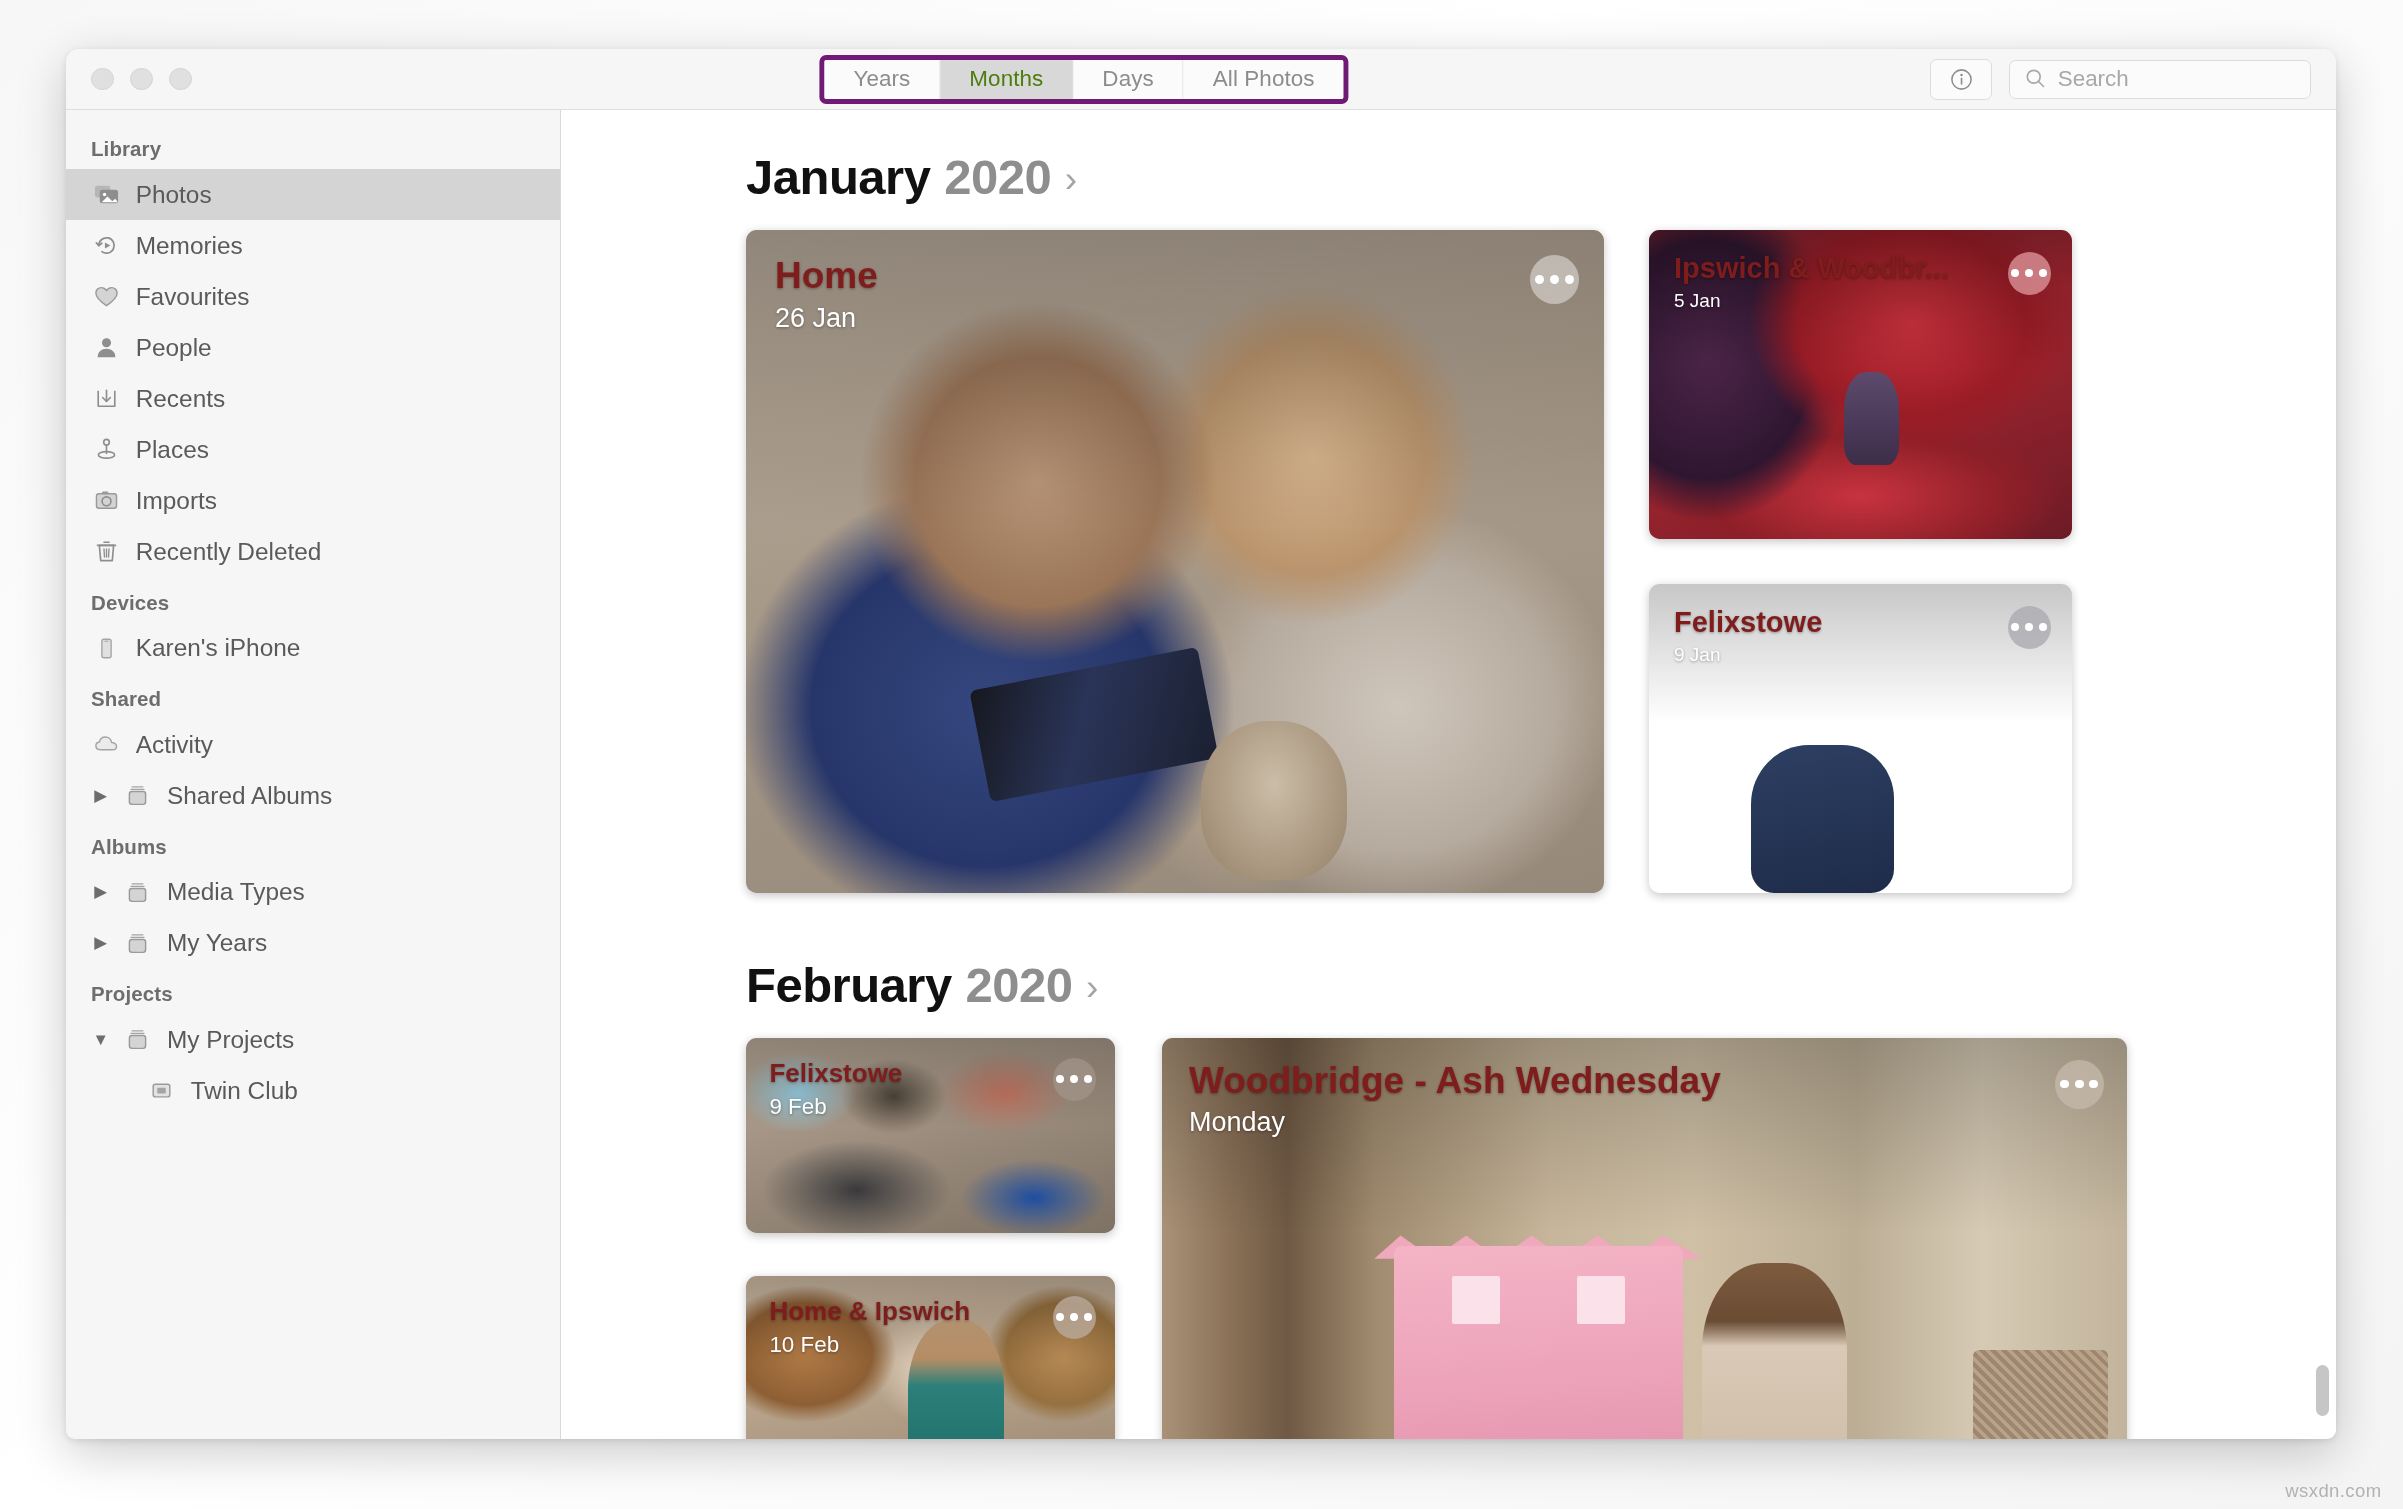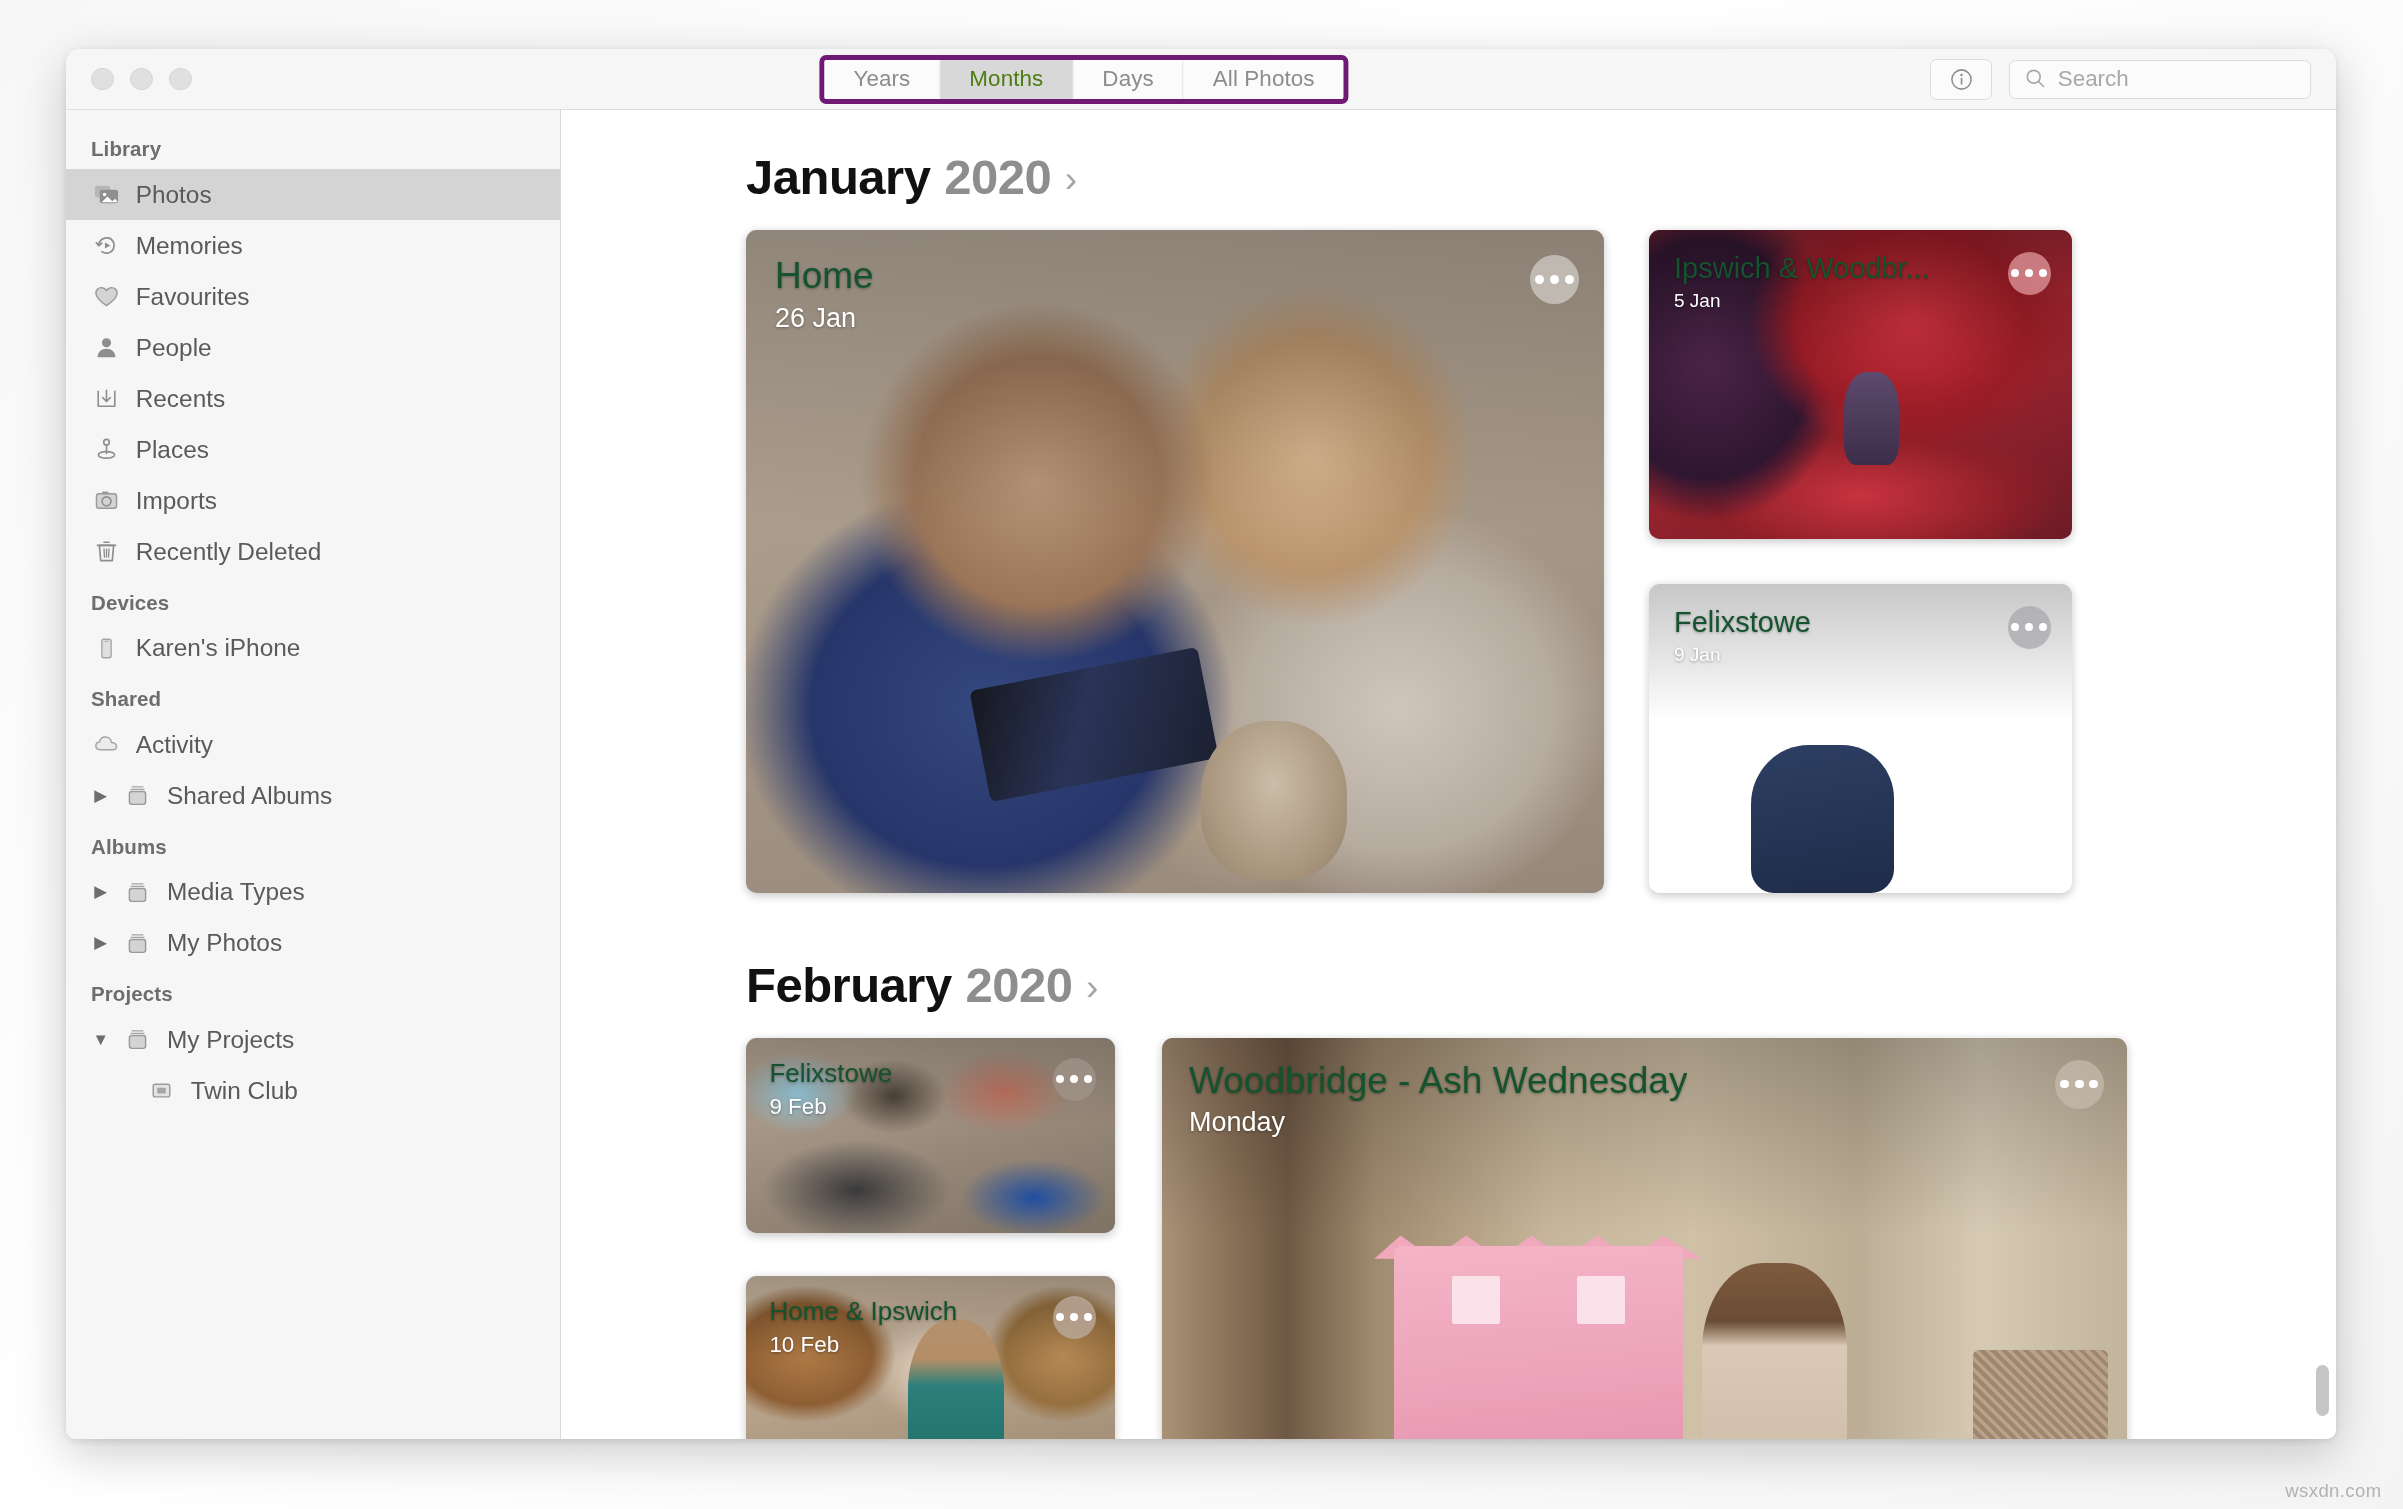--- a/index.html
+++ b/index.html
@@ -242,22 +242,22 @@
     background: linear-gradient(to bottom, rgba(0,0,0,0.22), rgba(0,0,0,0));
     pointer-events: none;
   }
   .card .titles {
     position: absolute;
     left: 29px;
     top: 25px;
     z-index: 3;
   }
   .card .c-title {
-    color: #14532d;
-    font-weight: normal;
+    color: #7f1d1d;
+    font-weight: bold;
     text-shadow: 0 1px 2.9px rgba(0,0,0,0.35);
     white-space: nowrap;
     overflow: hidden;
     text-align: center;
   }
   .card .c-sub {
     color: #ffffff;
     text-shadow: 0 1px 2.9px rgba(0,0,0,0.35);
     margin-top: 5.9px;
   }
@@ -619,21 +619,21 @@
         </div>
         <div class="sb-item">
           <span class="tri">▶</span>
           <span class="ico">
             <svg width="27" height="27" viewBox="0 0 28 28">
               <line x1="8.4" y1="5" x2="19.6" y2="5" stroke="#a4a4a4" stroke-width="1.4" stroke-linecap="round"></line>
               <line x1="7.2" y1="7.6" x2="20.8" y2="7.6" stroke="#a4a4a4" stroke-width="1.4" stroke-linecap="round"></line>
               <rect x="5.6" y="9.8" width="16.8" height="13.4" rx="2.6" fill="#d4d4d4" stroke="#9a9a9a" stroke-width="1.5"></rect>
             </svg>
           </span>
-          <span class="sb-label">My Photos</span>
+          <span class="sb-label">My Years</span>
         </div>
 
         <div class="sb-header">Projects</div>
         <div class="sb-item">
           <span class="tri">▼</span>
           <span class="ico">
             <svg width="27" height="27" viewBox="0 0 28 28">
               <line x1="8.4" y1="5" x2="19.6" y2="5" stroke="#a4a4a4" stroke-width="1.4" stroke-linecap="round"></line>
               <line x1="7.2" y1="7.6" x2="20.8" y2="7.6" stroke="#a4a4a4" stroke-width="1.4" stroke-linecap="round"></line>
               <rect x="5.6" y="9.8" width="16.8" height="13.4" rx="2.6" fill="#d4d4d4" stroke="#9a9a9a" stroke-width="1.5"></rect>

